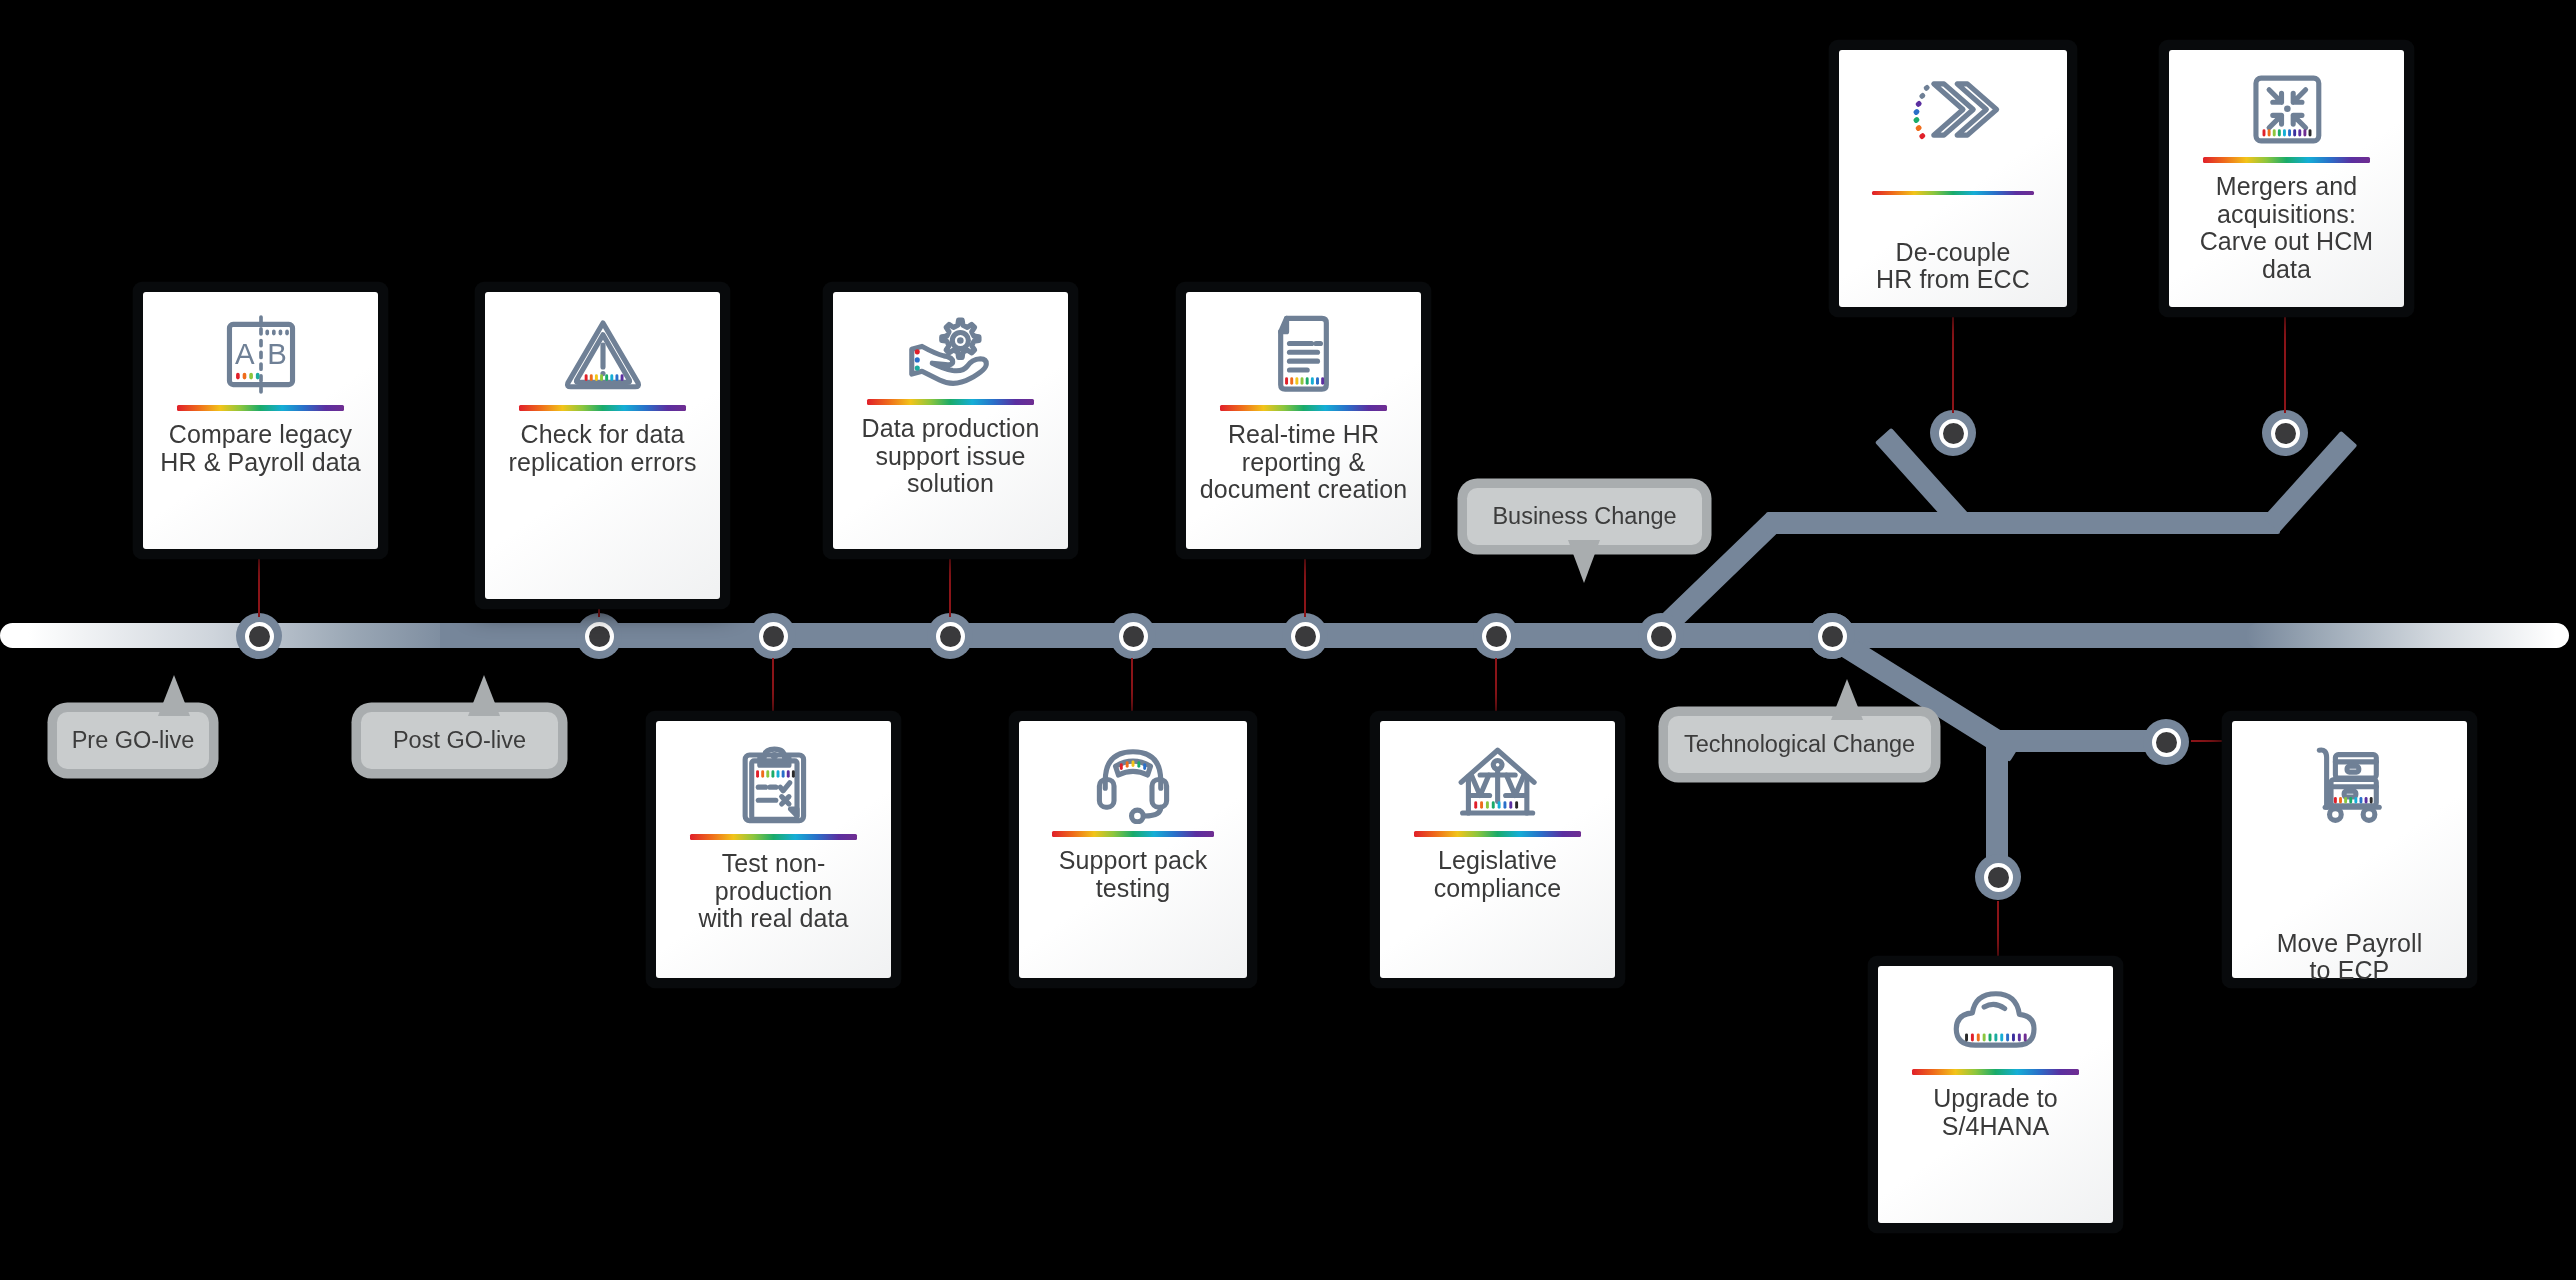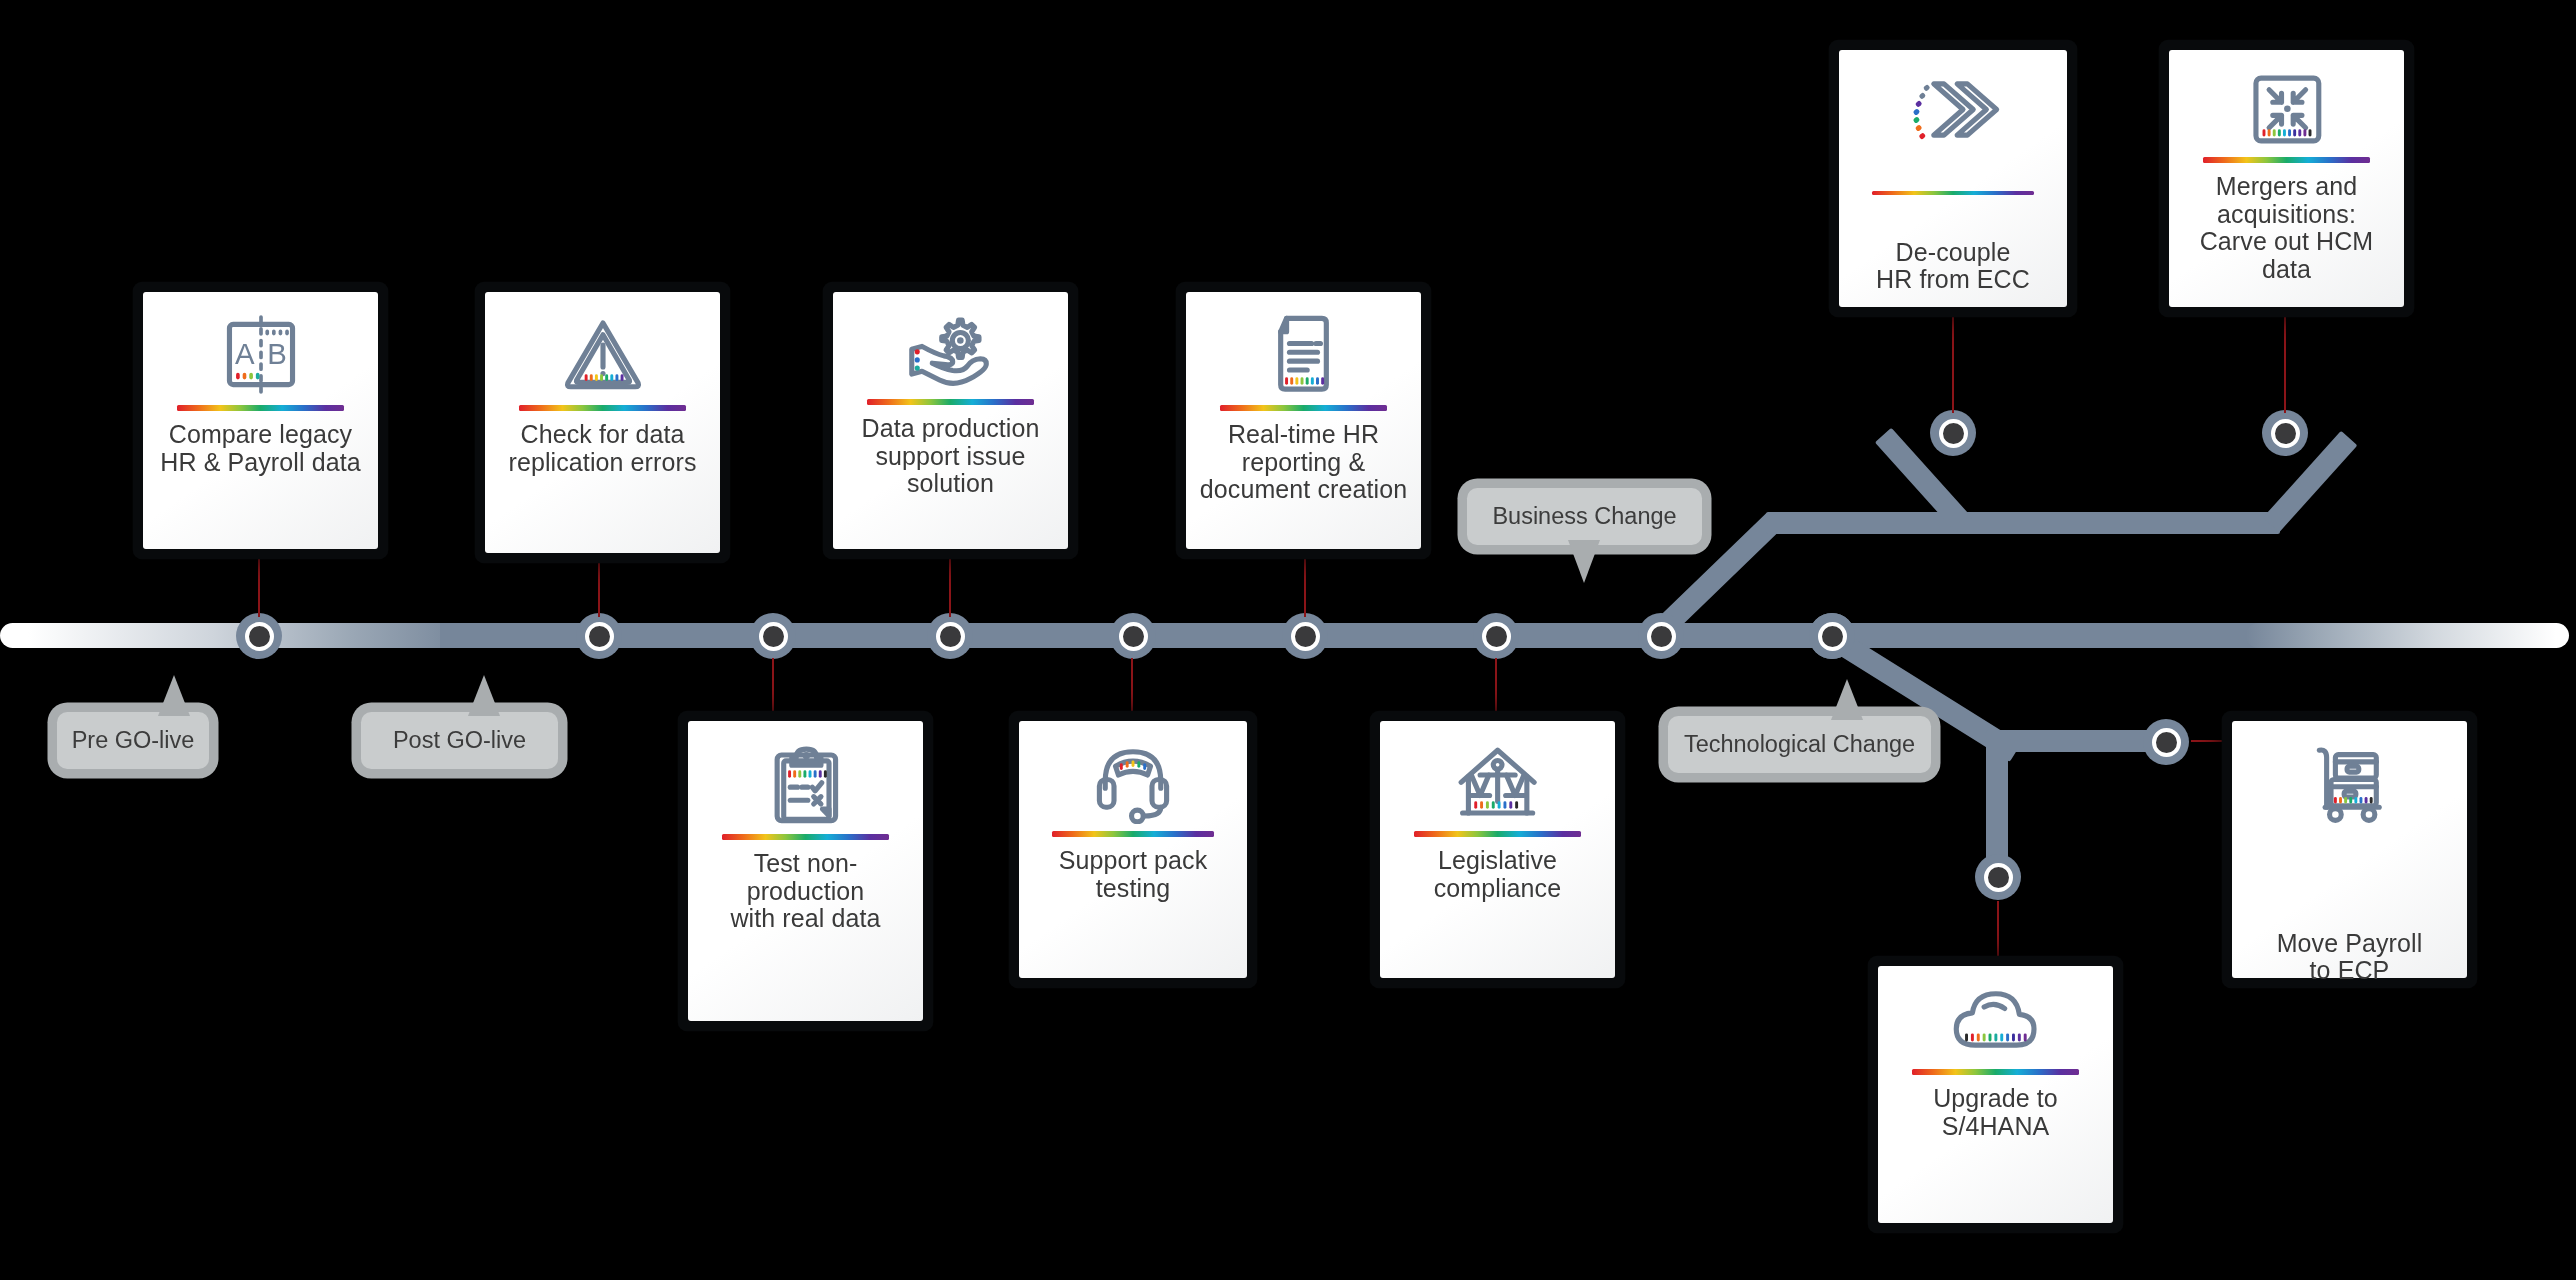--- a/index.html
+++ b/index.html
@@ -123,21 +123,21 @@
         </g>
       </svg>
     </div>
     <div class="rainbow"></div>
     <div class="cap">
       <div>Compare legacy</div>
       <div>HR &amp; Payroll data</div>
     </div>
   </div>
 
-  <div class="card" style="left:485px;top:292px;width:235px;height:261px;">
+  <div class="card" style="left:485px;top:292px;width:235px;height:307px;">
     <div class="icon-wrap">
       <svg width="88" height="87" viewBox="0 0 120 118">
         <path class="ic" d="M60 16 L108 98 Q110 103 104 103 L16 103 Q10 103 12 98 Z"></path>
         <path class="ic" d="M60 32 L96 94 Q97 97 93 97 L27 97 Q23 97 24 94 Z" stroke-width="4"></path>
         <line class="ic" x1="60" y1="46" x2="60" y2="76"></line>
         <circle cx="60" cy="85" r="3.5" fill="#6f8096" stroke="none"></circle>
         <g class="dots">
           <rect x="35" y="86" width="4" height="9" rx="2" fill="#e0202a"></rect>
           <rect x="42" y="86" width="4" height="9" rx="2" fill="#ef6c1b"></rect>
           <rect x="49" y="86" width="4" height="9" rx="2" fill="#f2c41a"></rect>
@@ -257,21 +257,21 @@
       </svg>
     </div>
     <div class="rainbow"></div>
     <div class="cap">
       <div>Mergers and</div>
       <div>acquisitions:</div>
       <div>Carve out HCM data</div>
     </div>
   </div>
 
-  <div class="card" style="left:656px;top:721px;width:235px;height:300px;margin-left:32px;">
+  <div class="card" style="left:656px;top:721px;width:235px;height:257px;">
     <div class="icon-wrap">
       <svg width="84" height="87" viewBox="0 0 115 118">
         <rect class="ic" x="18" y="20" width="80" height="90" rx="6"></rect>
         <rect class="ic" x="27" y="28" width="62" height="80" rx="3" stroke-width="5"></rect>
         <path class="ic" d="M44 24 q0 -12 14 -12 q14 0 14 12 l6 0 0 10 -40 0 0 -10 z" stroke-width="5"></path>
         <circle cx="58" cy="21" r="5" fill="#6f8096" stroke="none"></circle>
         <path class="ic" d="M80 94 L89 103 L89 94 Z" stroke-width="4"></path>
         <line class="ic" x1="36" y1="64" x2="46" y2="64" stroke-width="5"></line>
         <line class="ic" x1="52" y1="64" x2="60" y2="64" stroke-width="5"></line>
         <path class="ic" d="M66 64 L70 69 L79 58" stroke-width="5"></path>

